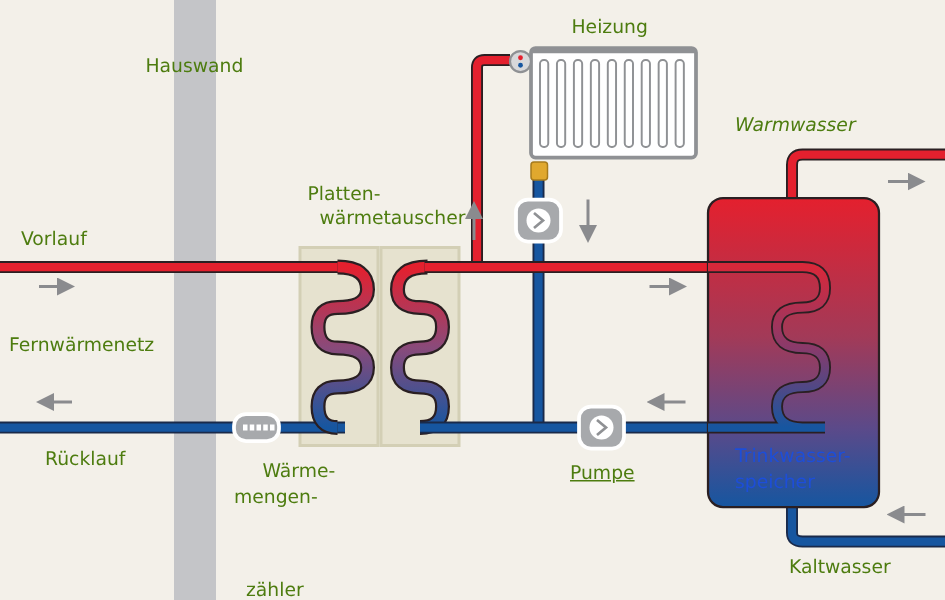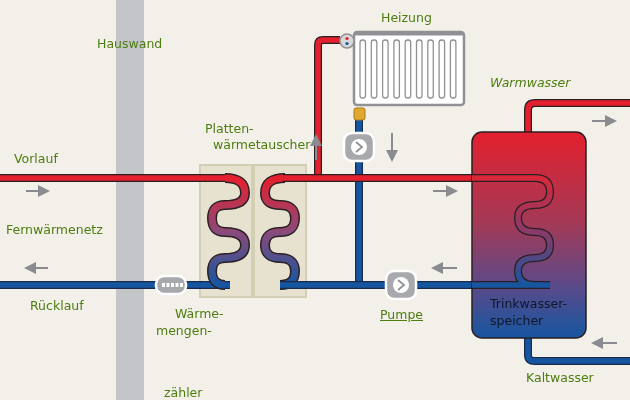--- a/index.html
+++ b/index.html
@@ -1,19 +1,19 @@
 <!DOCTYPE html>
 <html><head>
 <meta charset="utf-8">
 <style>
   html, body { margin: 0; padding: 0; }
   body { width: 630px; height: 400px; background: #f3f0e9; overflow: hidden; position: relative; font-family: "DejaVu Sans", "Liberation Sans", sans-serif; }
   #diagram { position: absolute; left: 0; top: 0; }
   .lbl { position: absolute; font-size: 12.5px; color: #4d7c0f; line-height: 16px; white-space: pre; }
-  .lbl.white { color: #0f172a; }
+  .lbl.white { color: #1d4ed8; }
 </style>
 </head>
 <body>
 
 <svg id="diagram" width="630" height="400" viewBox="0 0 630 400">
   <defs>
     <linearGradient id="tankGrad" x1="0" y1="0" x2="0" y2="1">
       <stop offset="0" stop-color="#e4202e"></stop>
       <stop offset="0.45" stop-color="#a23a58"></stop>
       <stop offset="0.75" stop-color="#5a4a8a"></stop>

